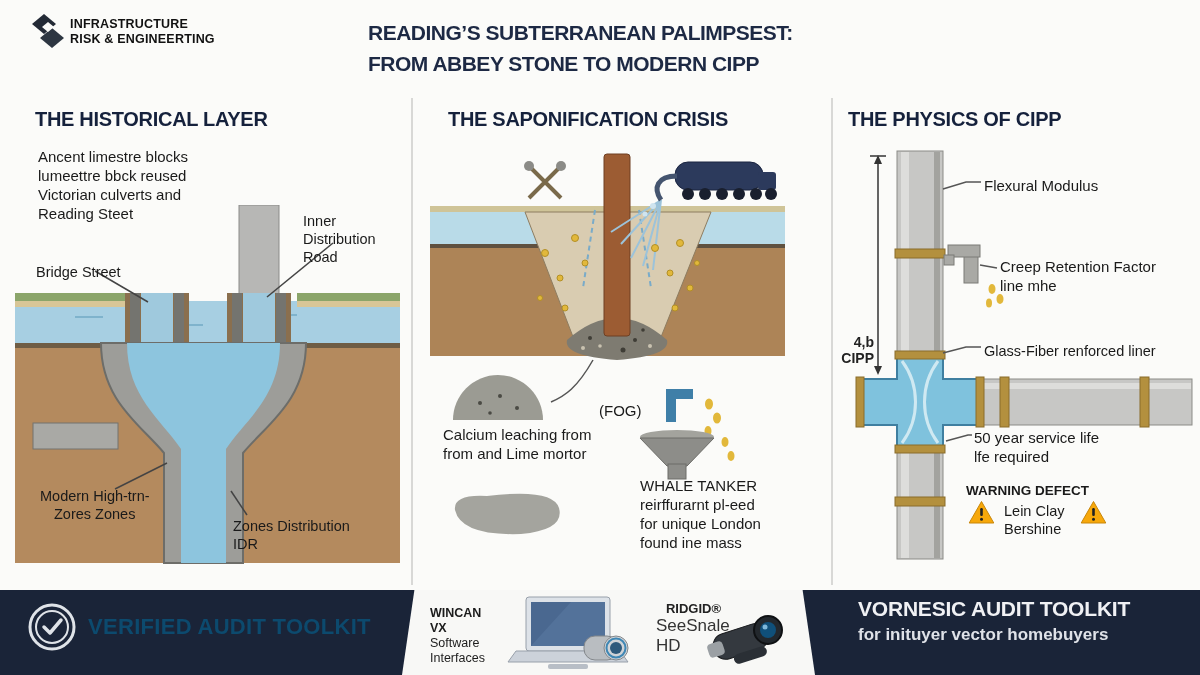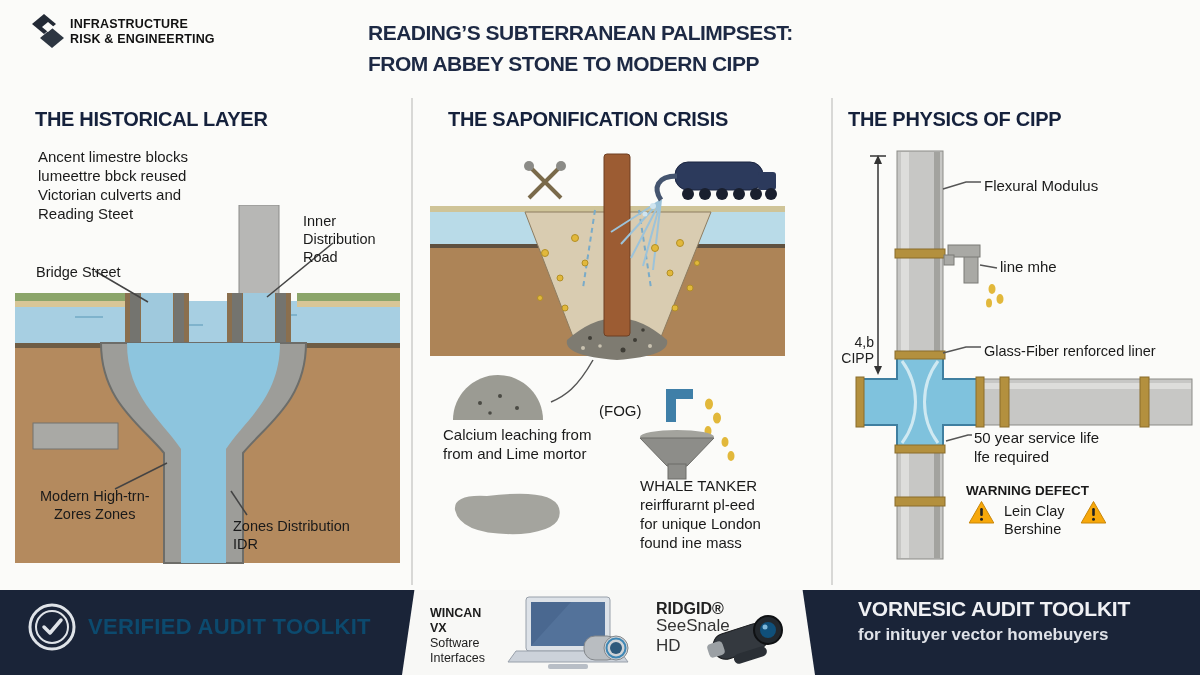--- a/index.html
+++ b/index.html
@@ -13,25 +13,25 @@
   .title{font-weight:800;font-size:21px;line-height:31px;color:#1d2944;letter-spacing:-0.5px;}
   .logo-text{font-weight:700;font-size:12.5px;line-height:15px;color:#111;letter-spacing:0.2px;}
   .lbl{font-size:14.5px;line-height:18px;color:#1a1a1a;}
   .lbl15{font-size:15px;line-height:19px;color:#1a1a1a;}
   .divider{width:2px;background:#d8d8d6;}
   .bold{font-weight:700;}
   .footer-bar{background:#1a2438;}
   .footer-white{background:#f8f8f6;clip-path:polygon(3% 0,97% 0,100% 100%,0 100%);}
   .verified{font-weight:800;font-size:22px;color:#0c4a6e;letter-spacing:0.3px;}
   .wincan{font-size:12.5px;line-height:15px;color:#1c1c1c;}
-  .ridgid{font-size:16px;line-height:15px;color:#222;}
+  .ridgid{font-size:13px;line-height:15px;color:#222;text-align:center;}
   .ridgid-sub{font-size:17px;color:#333;}
   .right1{font-weight:800;font-size:21px;color:#f0f1f4;letter-spacing:-0.2px;}
   .right2{font-size:17px;color:#dfe2e8;}
-  .dim-lbl{font-size:14px;line-height:16px;font-weight:400;color:#222;text-align:right;}
+  .dim-lbl{font-size:14px;line-height:16px;font-weight:700;color:#222;text-align:right;}
   .warn-title{font-size:13.5px;font-weight:700;color:#1a1a1a;}
 </style>
 </head>
 <body>
 
 <div id="canvas">
 
   <svg class="abs" style="left:28px;top:12px;" width="40" height="40" viewBox="0 0 40 40">
     <polygon points="16,2 28,12 16,22 4,12" fill="#232a36"></polygon>
     <polygon points="24,16 36,26 24,36 12,26" fill="#2d3642"></polygon>
@@ -260,20 +260,21 @@
     </g>
 
     <path d="M103 44 L126 37 L141 37" stroke="#555" stroke-width="1.5" fill="none"></path>
     <path d="M140 120 L157 123" stroke="#555" stroke-width="1.5" fill="none"></path>
     <path d="M103 208 L126 202 L141 202" stroke="#555" stroke-width="1.5" fill="none"></path>
     <path d="M106 296 L128 290 L132 290" stroke="#555" stroke-width="1.5" fill="none"></path>
   </svg>
 
   <div class="abs lbl15" style="left:984px;top:176px;">Flexural Modulus</div>
   <div class="abs lbl15" style="left:1000px;top:257px;width:180px;">
+    <div>Creep Retention Factor</div>
     <div>line mhe</div>
   </div>
   <div class="abs lbl" style="left:984px;top:342px;width:200px;">Glass-Fiber renforced liner</div>
   <div class="abs lbl15" style="left:974px;top:428px;width:180px;">
     <div>50 year service life</div>
     <div>lfe required</div>
   </div>
   <div class="abs dim-lbl" style="left:826px;top:334px;width:48px;">
     <div>4,b</div>
     <div>CIPP</div>

